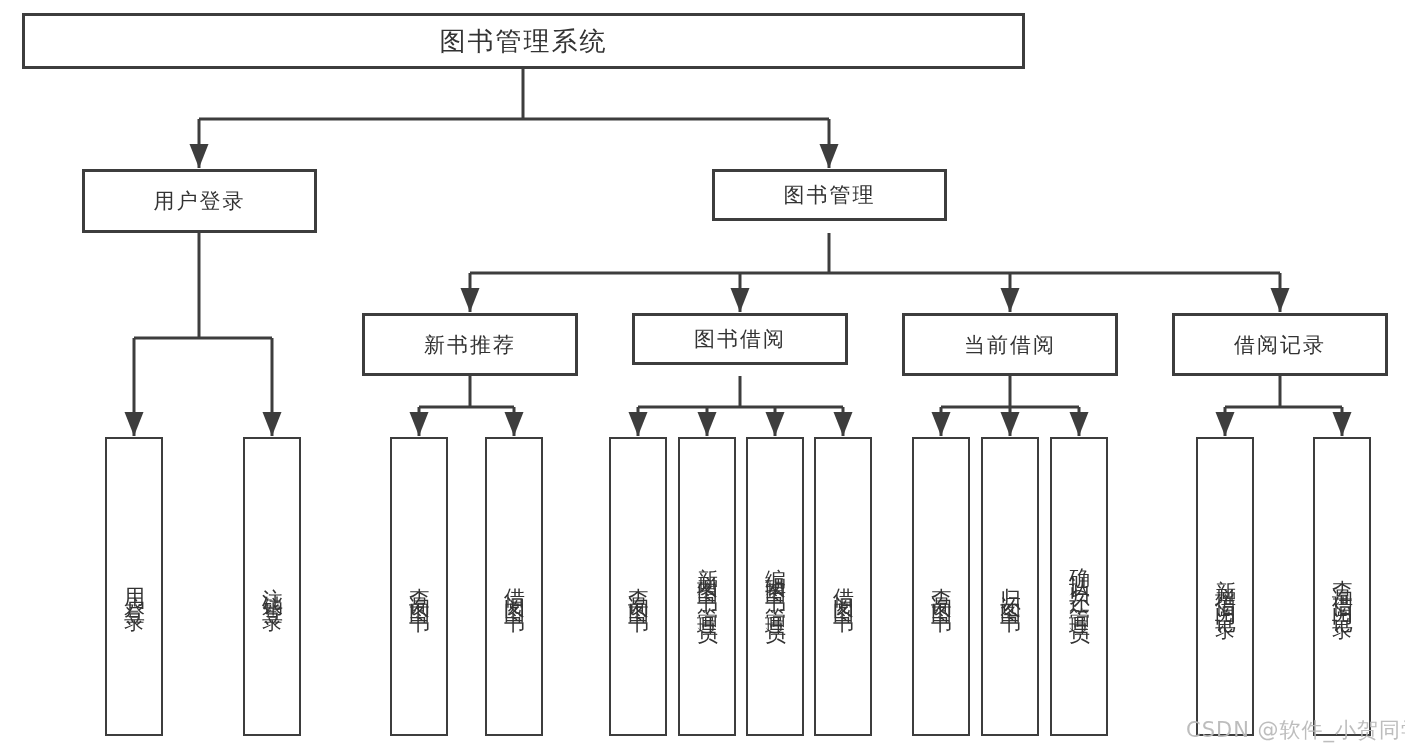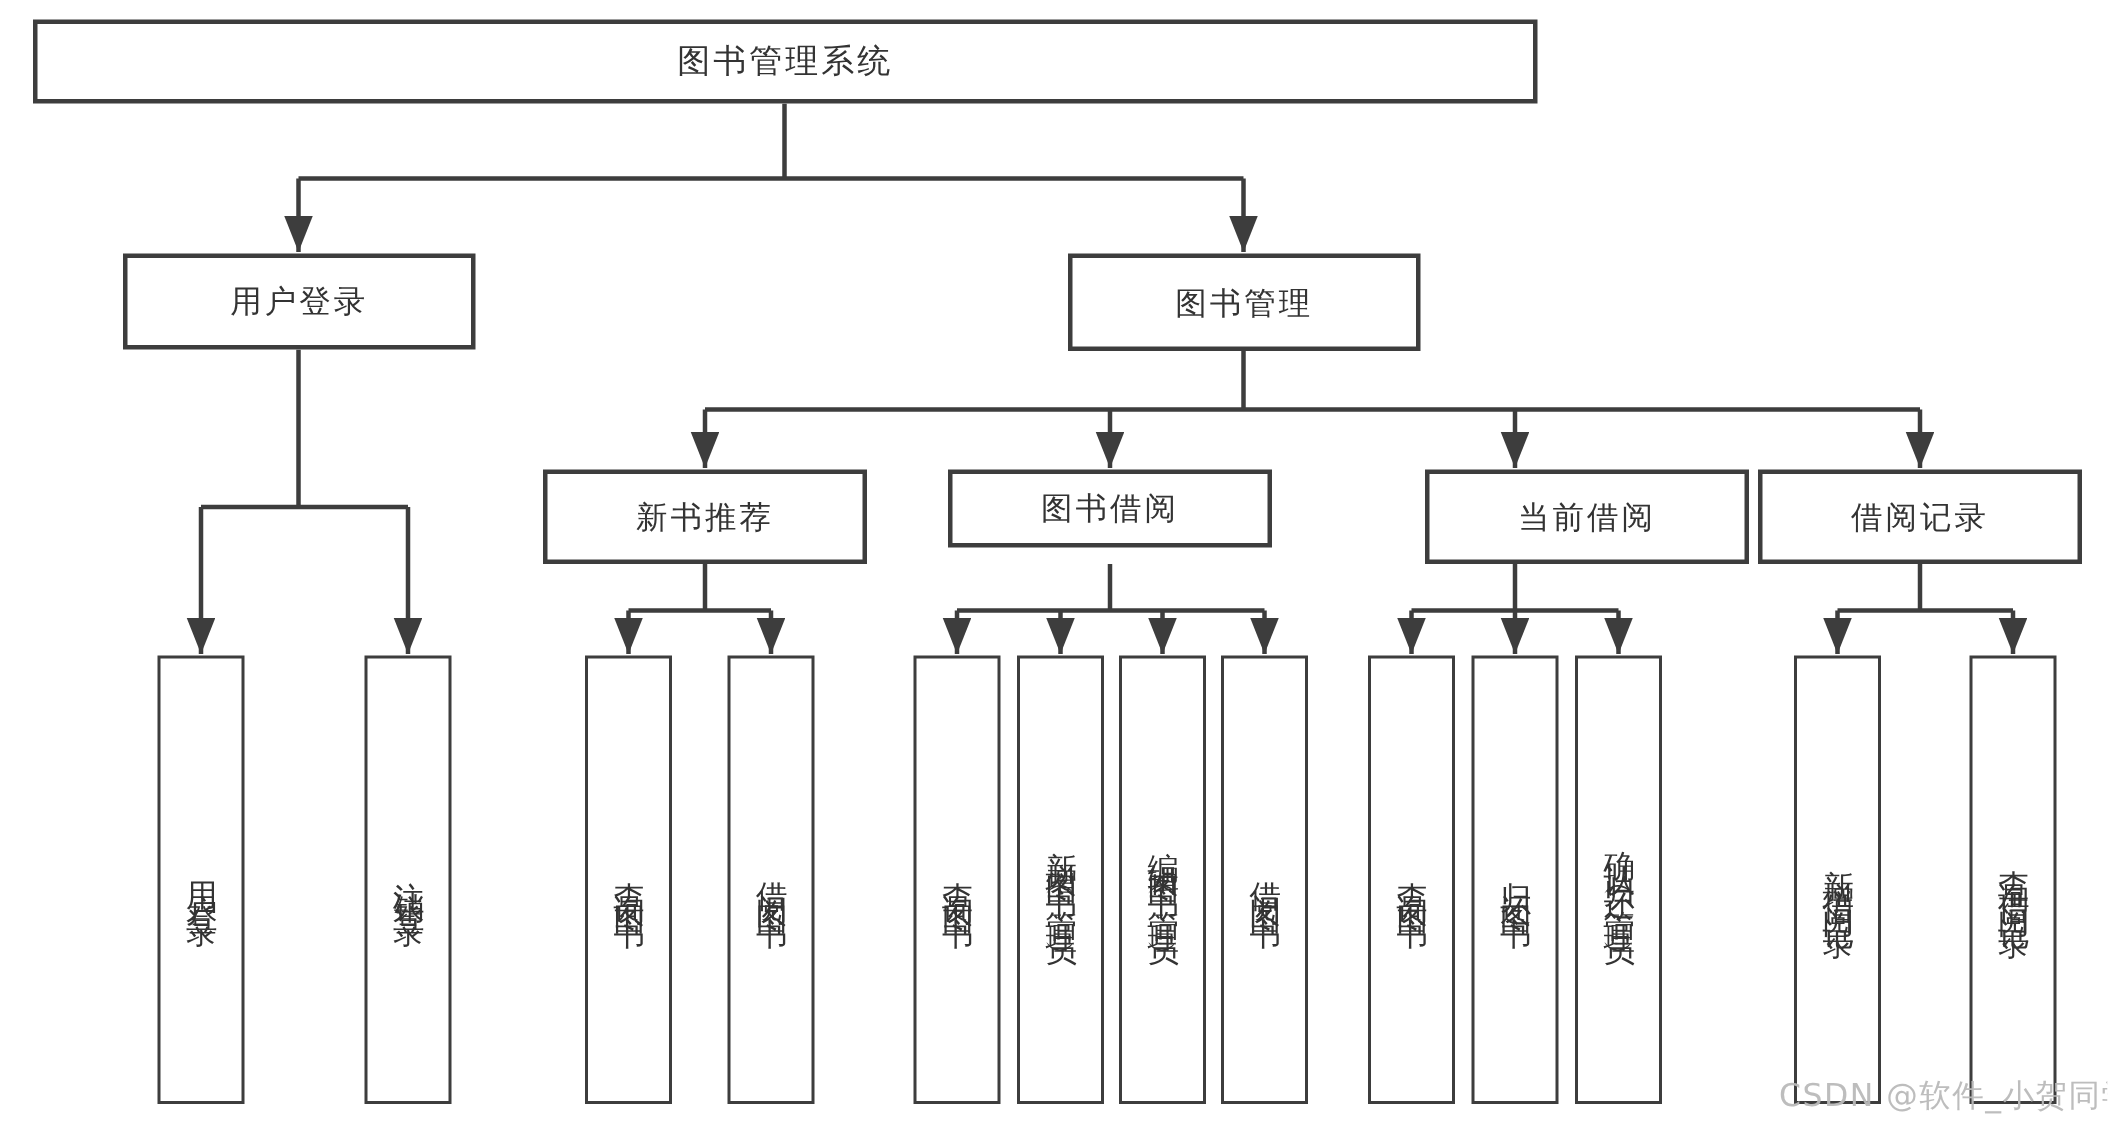--- a/index.html
+++ b/index.html
@@ -31,21 +31,21 @@
     justify-content: center;
     color: #333333;
     z-index: 2;
   }
   .h-label {
     font-size: 21px;
     letter-spacing: 2px;
     white-space: nowrap;
   }
   .root-label {
-    font-size: 22px;
+    font-size: 26px;
     letter-spacing: 2px;
   }
   .leaf {
     border-width: 2.5px;
   }
   .v-label {
     writing-mode: vertical-rl;
     text-orientation: mixed;
     font-size: 21px;
     line-height: 1.1;
@@ -118,31 +118,31 @@
     </g>
   </svg>
 
   <div class="node" style="left:22px; top:13px; width:1003px; height:56px;">
     <span class="root-label">图书管理系统</span>
   </div>
 
   <div class="node" style="left:82px; top:169px; width:235px; height:64px;">
     <span class="h-label">用户登录</span>
   </div>
-  <div class="node" style="left:712px; top:169px; width:235px; height:65px;">
+  <div class="node" style="left:712px; top:169px; width:235px; height:52px;">
     <span class="h-label">图书管理</span>
   </div>
 
   <div class="node" style="left:362px; top:313px; width:216px; height:63px;">
     <span class="h-label">新书推荐</span>
   </div>
   <div class="node" style="left:632px; top:313px; width:216px; height:52px;">
     <span class="h-label">图书借阅</span>
   </div>
-  <div class="node" style="left:902px; top:313px; width:216px; height:63px;margin-left:48px;">
+  <div class="node" style="left:902px; top:313px; width:216px; height:63px;">
     <span class="h-label">当前借阅</span>
   </div>
   <div class="node" style="left:1172px; top:313px; width:216px; height:63px;">
     <span class="h-label">借阅记录</span>
   </div>
 
   <div class="node leaf" style="left:105px; top:437px; width:58px; height:299px;">
     <span class="v-label">用户登录</span>
   </div>
   <div class="node leaf" style="left:243px; top:437px; width:58px; height:299px;">

